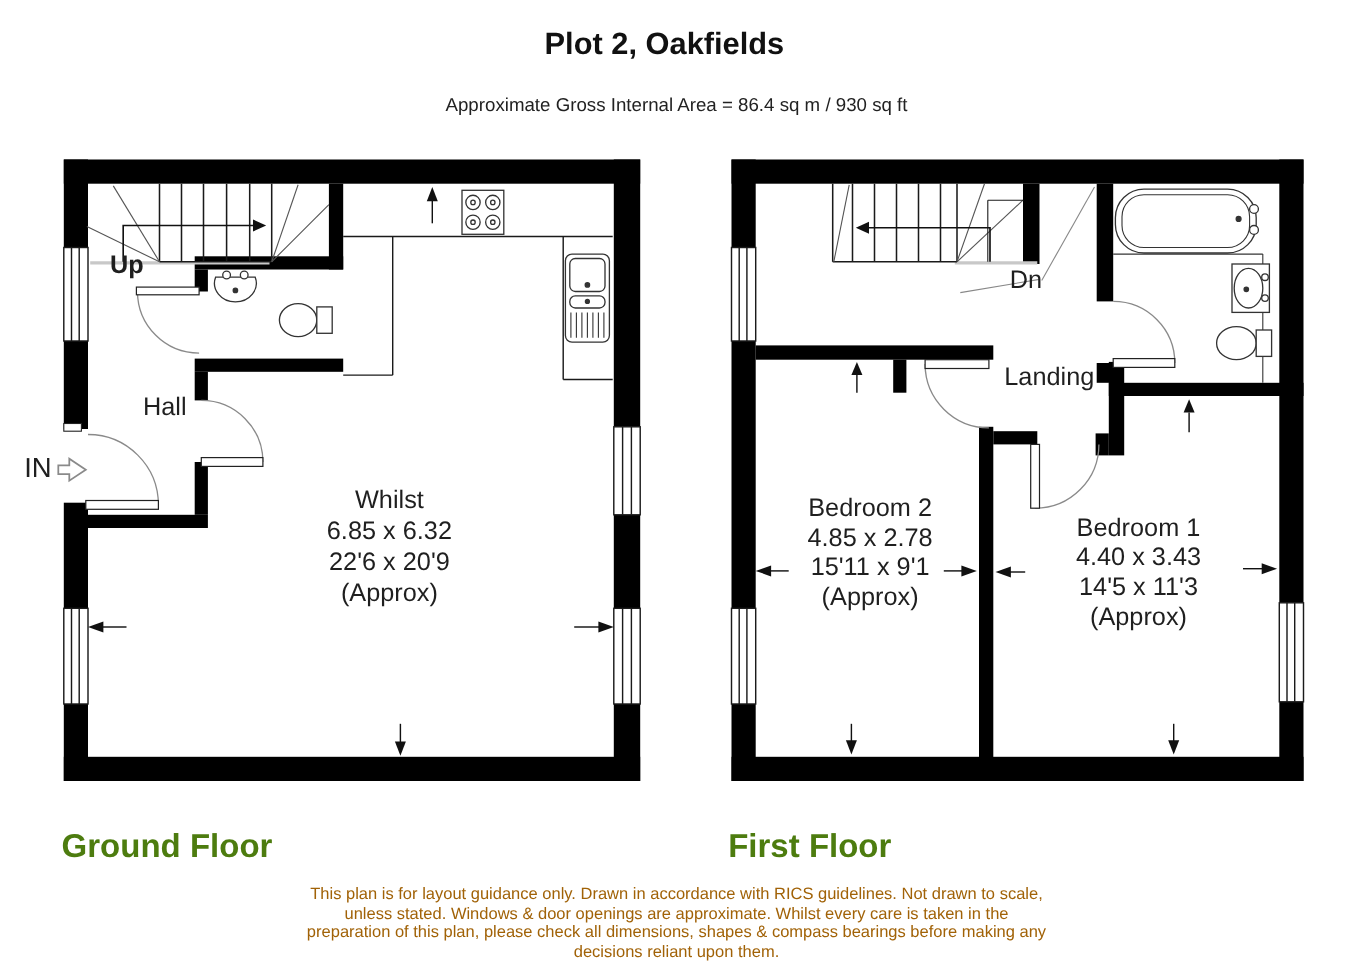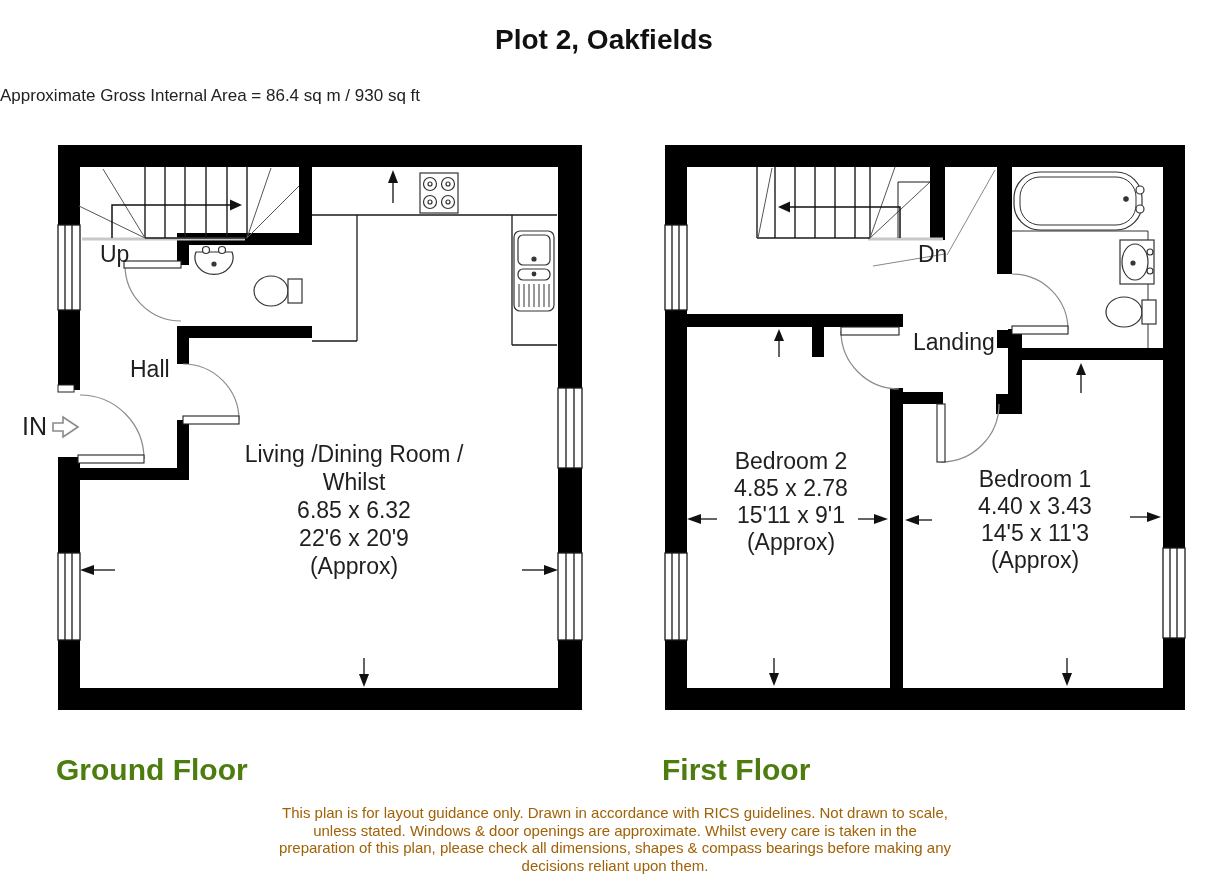--- a/index.html
+++ b/index.html
@@ -1,21 +1,21 @@
 <!DOCTYPE html>
 <html><head>
 <meta charset="utf-8">
 <style>
   html,body{margin:0;padding:0;background:#ffffff;}
   .canvas{position:relative;width:1230px;height:880px;background:#ffffff;overflow:hidden;
           font-family:"Liberation Sans",sans-serif;color:#1c1c1c;border-radius:16px;}
   .canvas svg{position:absolute;left:0;top:0;}
   .lbl{position:absolute;white-space:nowrap;color:#1f1f1f;}
   .page-title{top:24px;left:0;width:1208px;text-align:center;font-size:28px;font-weight:bold;color:#111;}
-  .subtitle{top:86px;left:0;width:1230px;font-size:17px;color:#222;}
+  .subtitle{top:86px;left:0;width:1230px;text-align:center;font-size:17px;color:#222;}
   .plan-label{font-size:23px;}
   .room-block{position:absolute;text-align:center;font-size:23px;line-height:28px;color:#1f1f1f;
               transform:translateX(-50%);white-space:nowrap;}
   .bed-block{line-height:27px;}
   .floor-caption{position:absolute;font-size:30px;font-weight:bold;color:#4d7c0f;white-space:nowrap;}
   .disclaimer{position:absolute;top:804px;left:0;width:1230px;text-align:center;
               font-size:15px;line-height:17.5px;color:#a16207;}
 </style>
 </head>
 <body>
@@ -253,26 +253,25 @@
           <polygon points="1076,375 1081,363 1086,375" stroke="none"></polygon>
       <line x1="1067" y1="658" x2="1067" y2="676"></line>
           <polygon points="1062,673 1067,686 1072,673" stroke="none"></polygon>
     </g>
   </g>
 </svg>
 
 <div class="lbl page-title">Plot 2, Oakfields</div>
 <div class="lbl subtitle">Approximate Gross Internal Area = 86.4 sq m / 930 sq ft</div>
 
-<div class="lbl plan-label" style="left:100px;top:241px;">Up</div>
+<div class="lbl plan-label" style="left:100px;top:227px;font-weight:bold;">Up</div>
 <div class="lbl plan-label" style="left:112px;top:356px;margin-left:18px;">Hall</div>
 <div class="lbl" style="left:22px;top:412px;font-size:25px;">IN</div>
 
 <div class="room-block" style="left:354px;top:440px;">
-  <div>Living /Dining Room /</div>
   <div>Whilst</div>
   <div>6.85 x 6.32</div>
   <div>22'6 x 20'9</div>
   <div>(Approx)</div>
 </div>
 
 <div class="lbl plan-label" style="left:918px;top:241px;">Dn</div>
 <div class="lbl plan-label" style="left:913px;top:329px;">Landing</div>
 
 <div class="room-block bed-block" style="left:791px;top:448px;">

